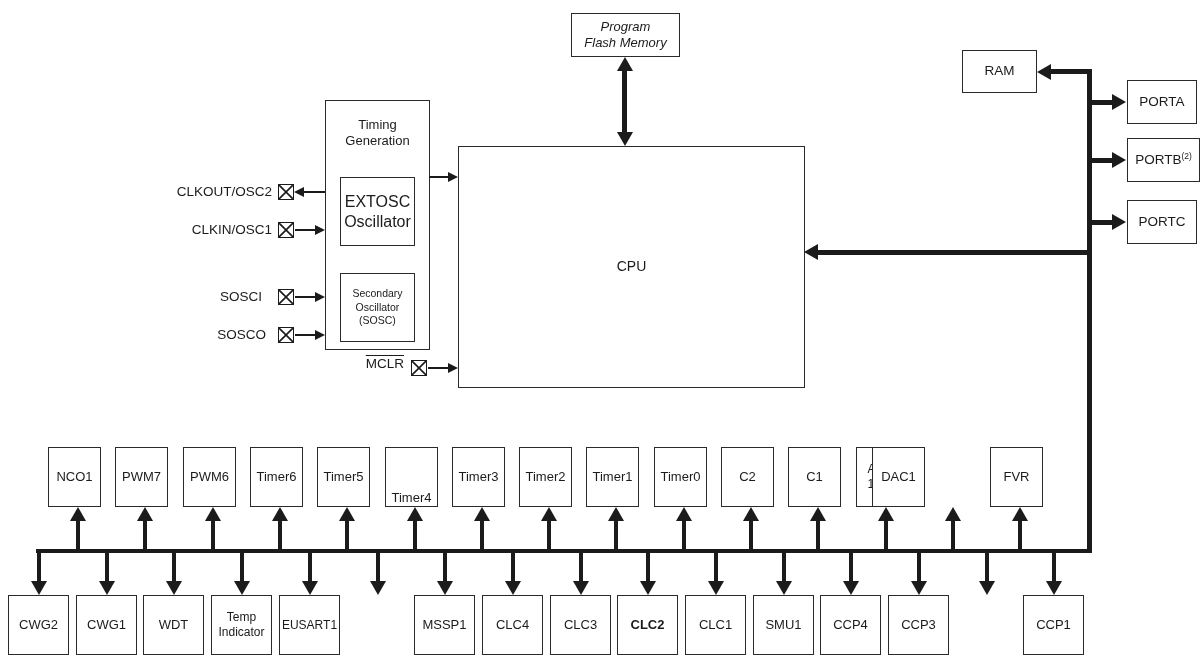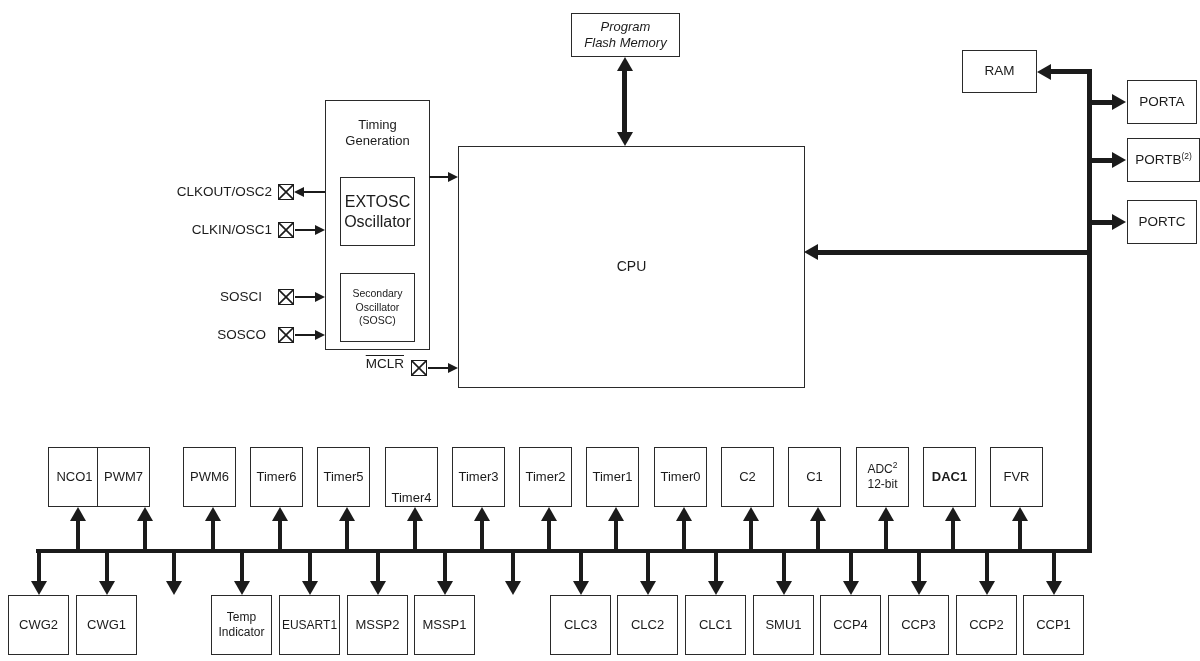--- a/index.html
+++ b/index.html
@@ -174,21 +174,21 @@
   </div>
 
   <div>
     <div class="hstem" style="left:428px;top:367px;width:21px;height:2px;"></div>
     <div class="head right-sm" style="left:448px;top:363px;"></div>
   </div>
 
   <div class="box r1" style="left:48px;">
       <span>NCO1</span>
     </div>
-  <div class="box r1" style="left:97px;justify-content:center;">
+  <div class="box r1" style="left:115px;justify-content:center;">
       <span>PWM7</span>
     </div>
   <div class="box r1" style="left:183px;">
       <span>PWM6</span>
     </div>
   <div class="box r1" style="left:250px;">
       <span>Timer6</span>
     </div>
   <div class="box r1" style="left:317px;">
       <span>Timer5</span>
@@ -211,66 +211,66 @@
   <div class="box r1" style="left:721px;">
       <span>C2</span>
     </div>
   <div class="box r1" style="left:788px;">
       <span>C1</span>
     </div>
   <div class="box r1" style="left:856px;font-size:12px;">
     <div class="lbl"><span>ADC</span><sup>2</sup><br>
     <span>12-bit</span></div>
   </div>
-  <div class="box r1" style="left:923px;font-weight:bold;">
+  <div class="box r1" style="left:872px;">
       <span>DAC1</span>
     </div>
   <div class="box r1" style="left:990px;">
       <span>FVR</span>
     </div>
 
   <div class="box r2" style="left:8px;">
       <span>CWG2</span>
     </div>
   <div class="box r2" style="left:76px;">
       <span>CWG1</span>
+    </div>
+  <div class="box r2" style="left:143px;">
+      <span>WDT</span>
     </div>
   <div class="box r2" style="left:211px;font-size:12px;">
     <div class="lbl"><span>Temp</span><br>
     <span>Indicator</span></div>
   </div>
   <div class="box r2" style="left:279px;font-size:12px;">
       <span>EUSART1</span>
     </div>
-  <div class="box r2" style="left:347px;">
-      <span>MSSP2</span>
-    </div>
   <div class="box r2" style="left:414px;">
       <span>MSSP1</span>
     </div>
+  <div class="box r2" style="left:482px;">
+      <span>CLC4</span>
+    </div>
   <div class="box r2" style="left:550px;">
       <span>CLC3</span>
     </div>
-  <div class="box r2" style="left:617px;">
+  <div class="box r2" style="left:617px;font-weight:bold;">
       <span>CLC2</span>
     </div>
   <div class="box r2" style="left:685px;">
       <span>CLC1</span>
     </div>
   <div class="box r2" style="left:753px;">
       <span>SMU1</span>
     </div>
   <div class="box r2" style="left:820px;">
       <span>CCP4</span>
     </div>
   <div class="box r2" style="left:888px;">
       <span>CCP3</span>
-    </div>
-  <div class="box r2" style="left:956px;">
-      <span>CCP2</span>
     </div>
   <div class="box r2" style="left:1023px;text-align:right;">
       <span>CCP1</span>
     </div>
 
 <div class="vstem" style="left:76px;top:519px;width:4px;height:32px;"></div>
     <div class="head up-lg" style="left:70px;top:507px;"></div>
     <div class="vstem" style="left:143px;top:519px;width:4px;height:32px;"></div>
     <div class="head up-lg" style="left:137px;top:507px;"></div>
     <div class="vstem" style="left:211px;top:519px;width:4px;height:32px;"></div>

